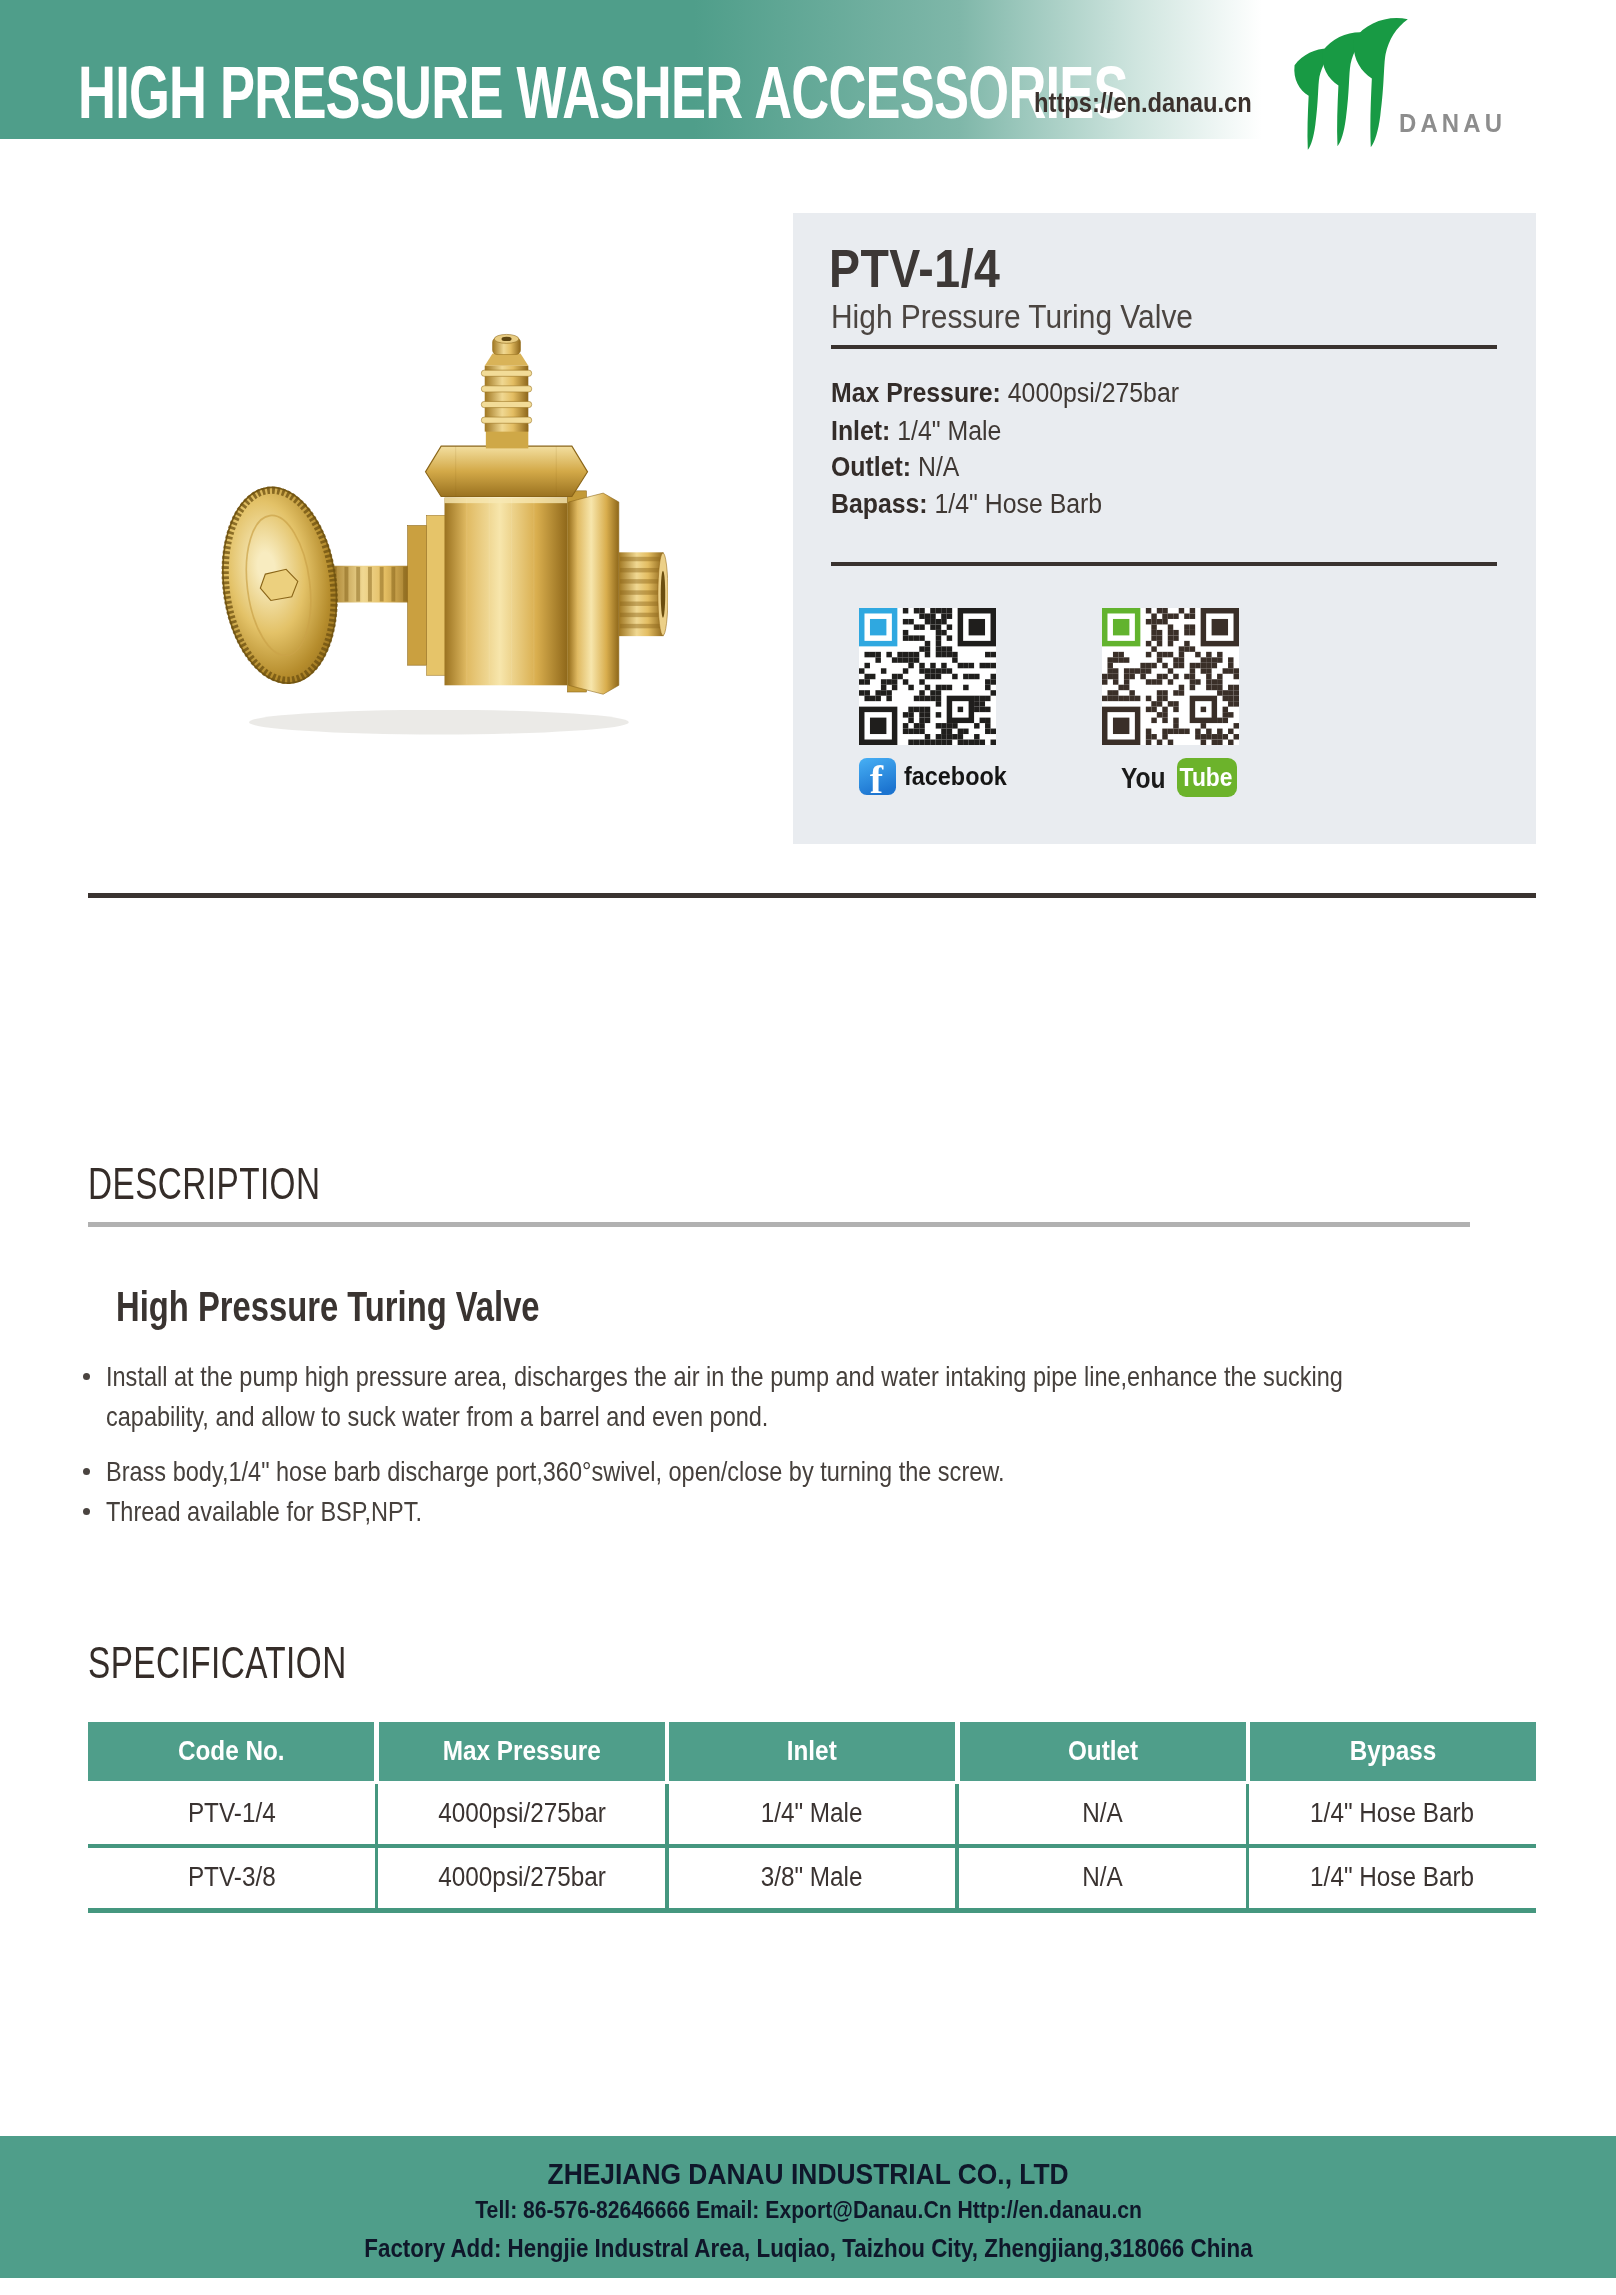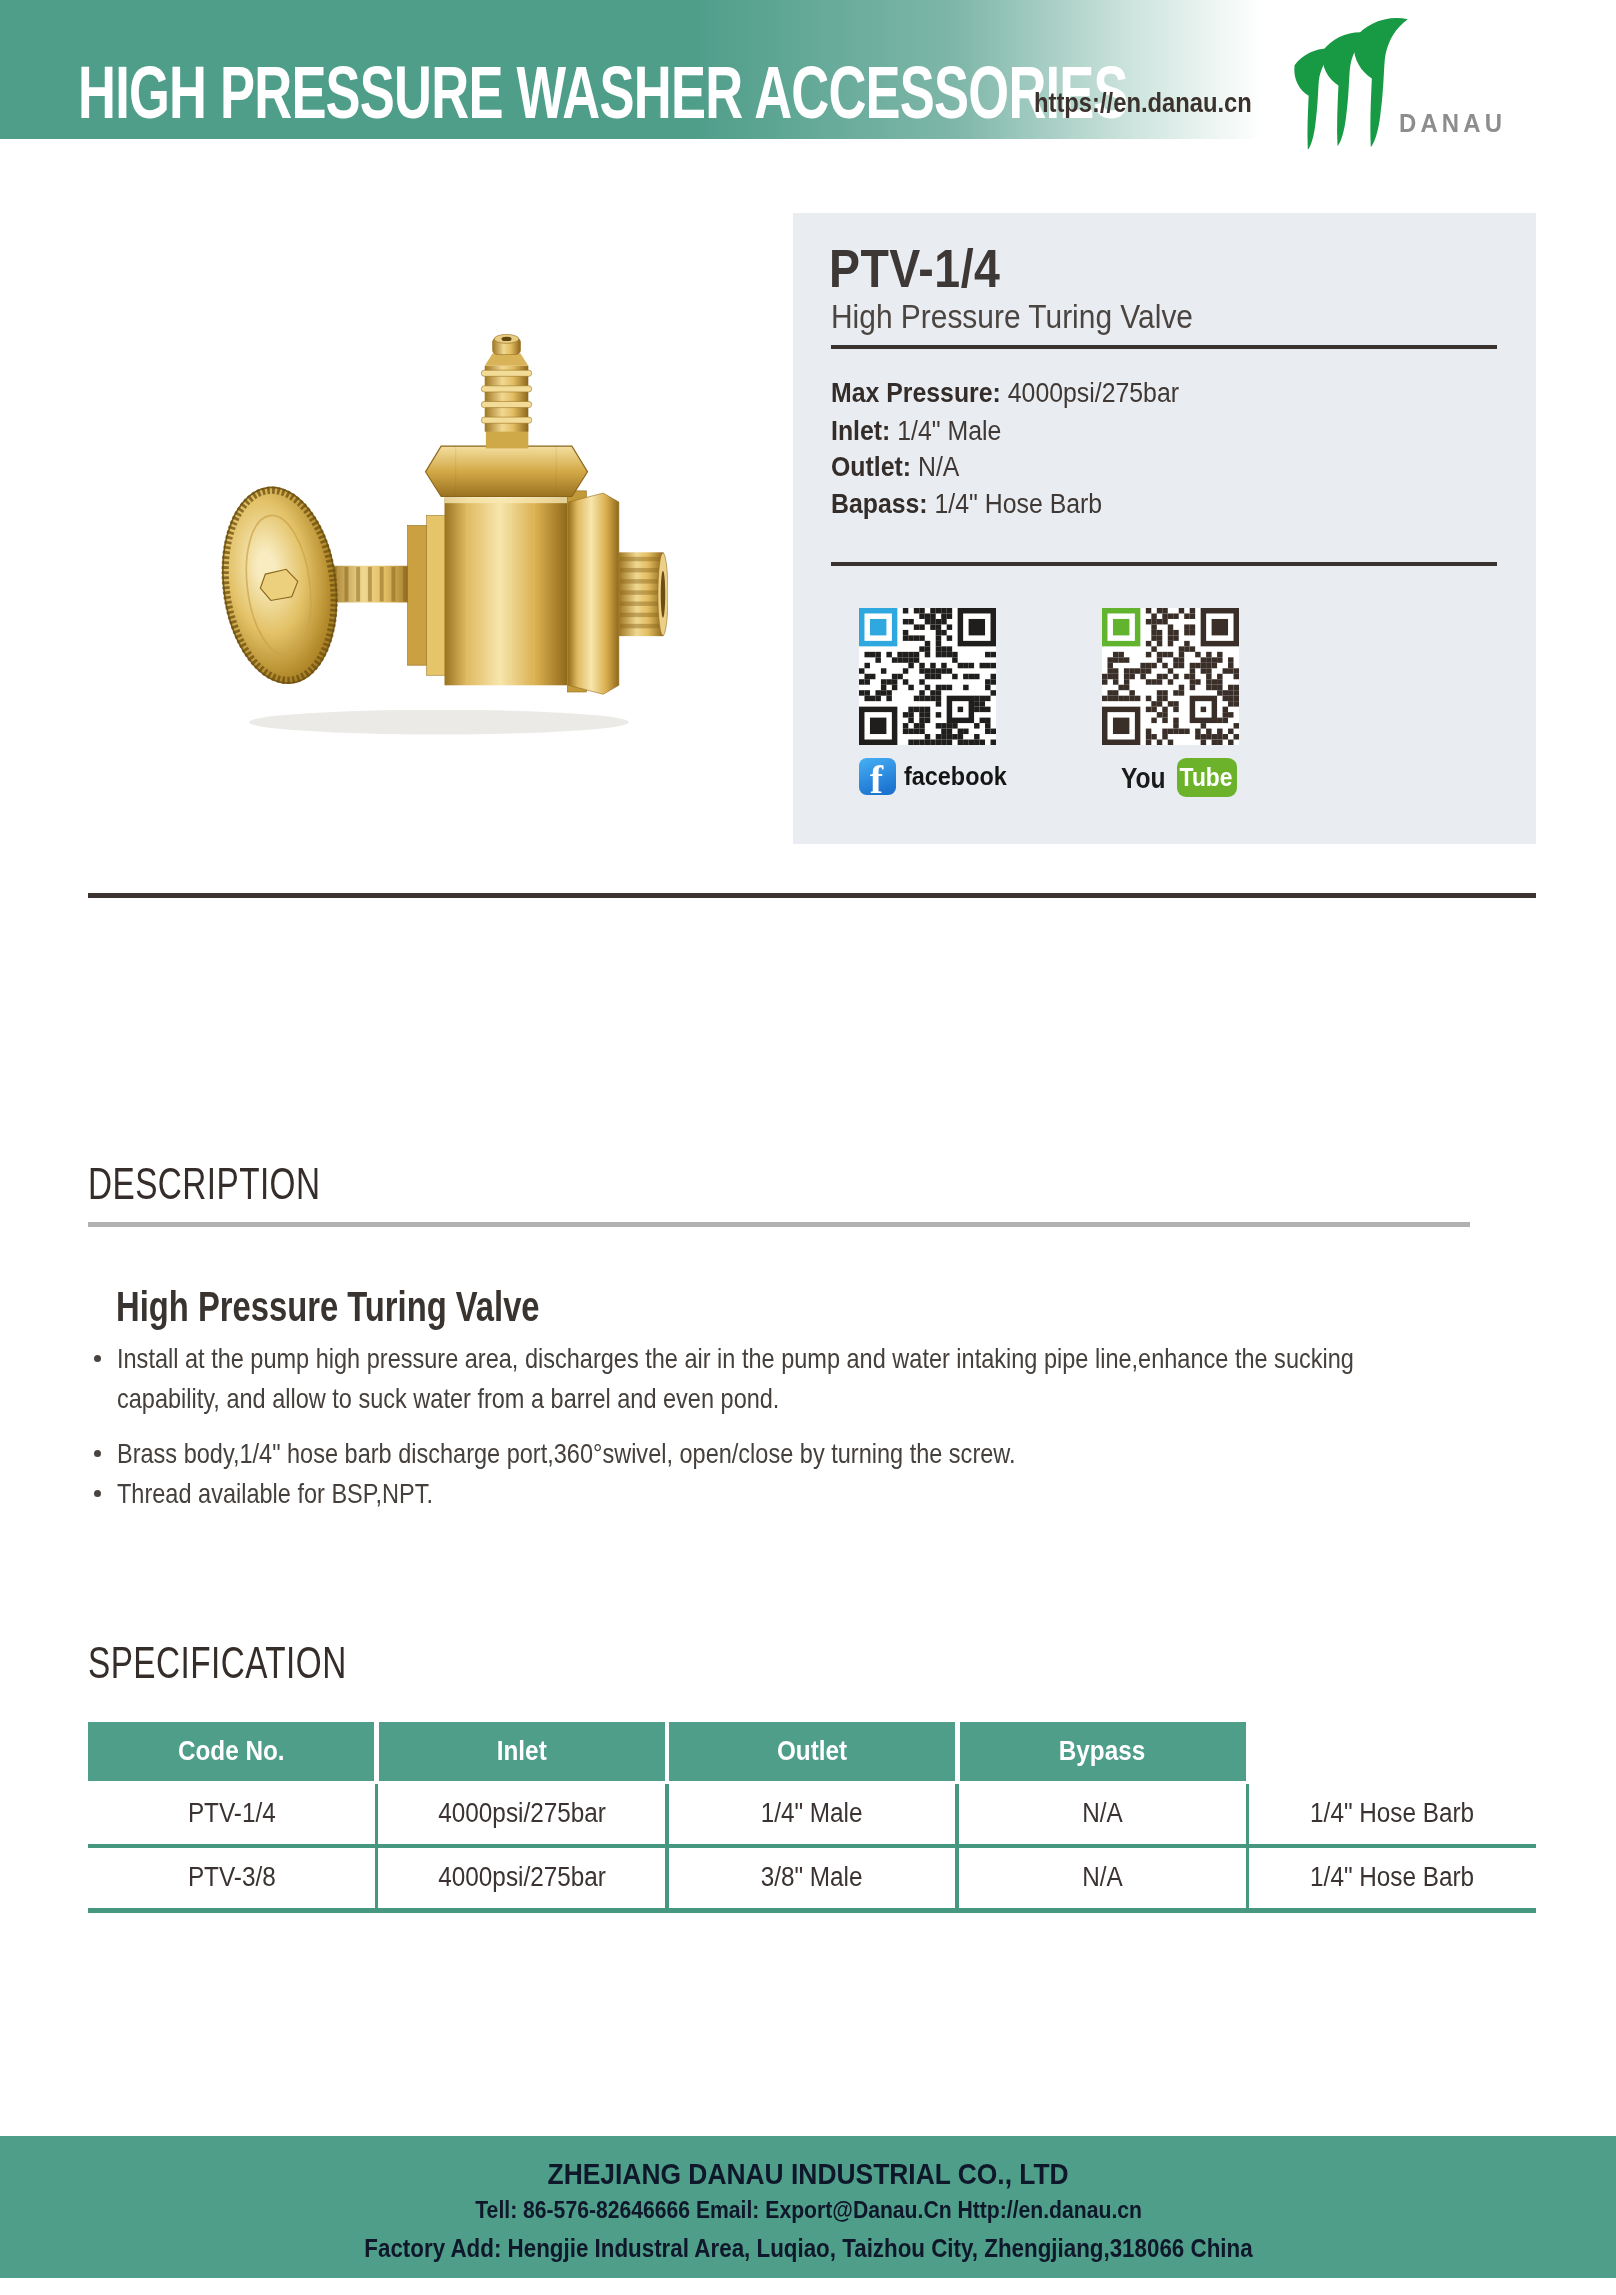--- a/index.html
+++ b/index.html
@@ -50,21 +50,21 @@
   #valve{left:221px;top:331px;width:447px;height:408px;}
 
   
   #divider-dark{left:88px;top:893px;width:1448px;height:5px;background:#3a3330;}
   .h1{font-size:45px;font-weight:400;color:#352d29;letter-spacing:0.6px;white-space:nowrap;
       transform:scaleX(.74);transform-origin:left top;}
   #desc-h{left:88px;top:1158px;}
   #desc-hr{left:88px;top:1222px;width:1382px;height:5px;background:#b1b1b1;}
   #desc-sub{left:116px;top:1283px;font-size:42px;font-weight:700;color:#3a3431;white-space:nowrap;
             transform:scaleX(.78);transform-origin:left top;}
-  .bullet{left:89px;width:1498px;}
+  .bullet{left:78px;width:1498px;margin-top:18px;}
   #b0{top:1339px;} #b1{top:1434px;} #b2{top:1474px;}
   .dot{position:absolute;left:4.5px;top:15.6px;width:7.8px;height:7.8px;border-radius:50%;background:#4a4440;}
   .btxt{margin-left:28px;width:1475px;font-size:28px;line-height:40px;color:#46403c;
         transform:scaleX(.84);transform-origin:left top;}
 
   #spec-h{left:88px;top:1637px;}
 
   
   #spec-table{left:88px;top:1722px;width:1448px;}
   .t-head{display:grid;grid-template-columns:repeat(5,1fr);column-gap:4.5px;height:59px;
@@ -669,20 +669,23 @@
   </div>
 
   <div class="abs h1" id="spec-h">SPECIFICATION</div>
 
   <div class="abs" id="spec-table">
     <div class="t-head">
       <div class="cell">
           <span>Code No.</span>
         </div>
       <div class="cell">
+          <span>Max Pressure</span>
+        </div>
+      <div class="cell">
           <span>Inlet</span>
         </div>
       <div class="cell">
           <span>Outlet</span>
         </div>
       <div class="cell">
           <span>Bypass</span>
         </div>
     </div>
     <div class="t-body">

